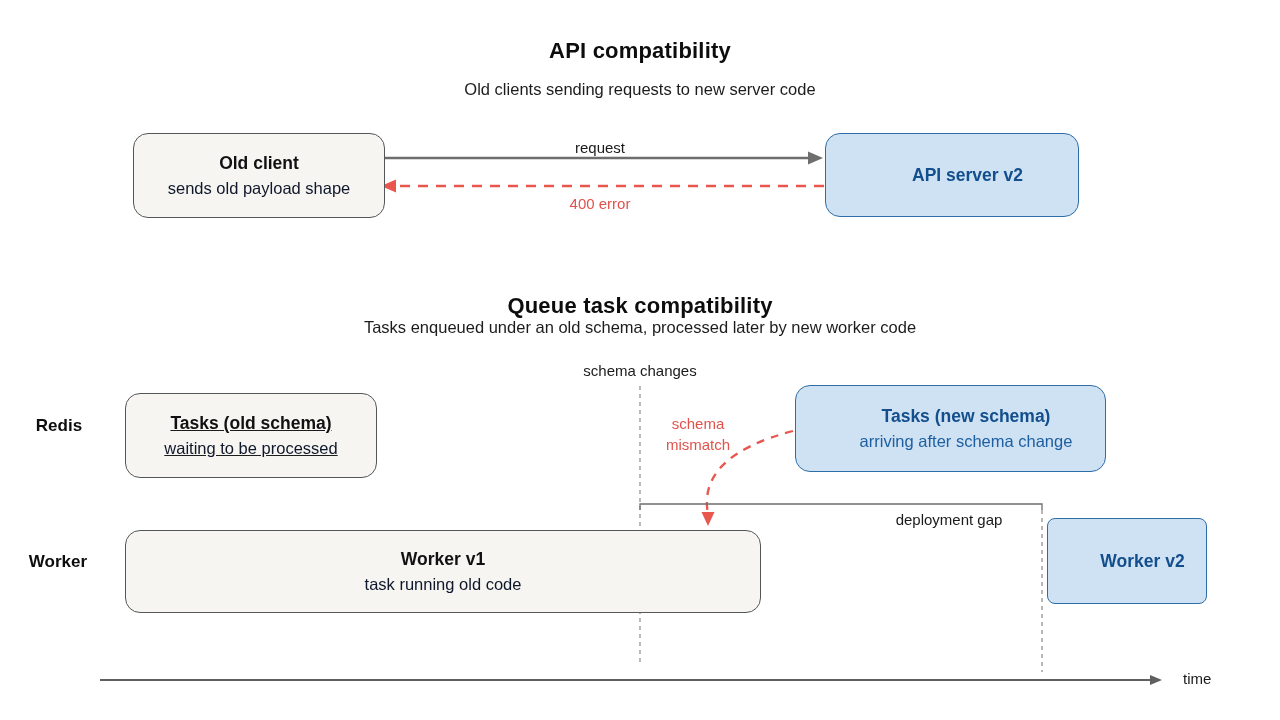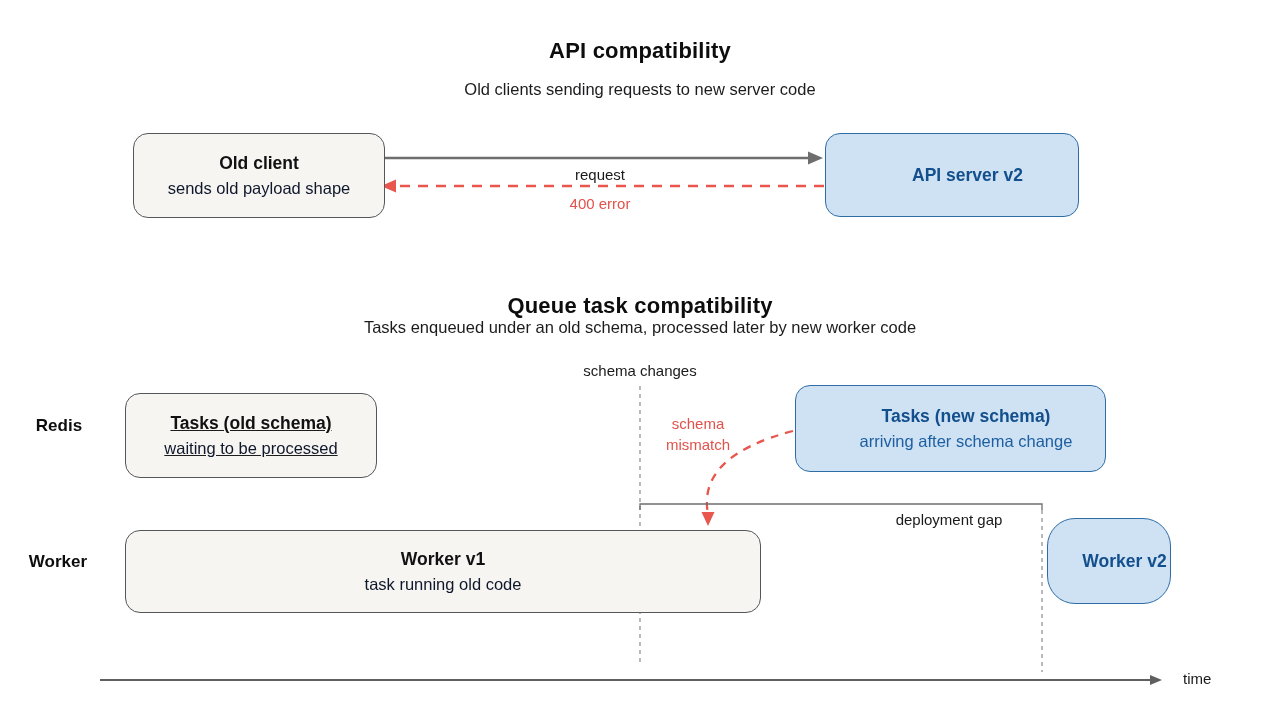--- a/index.html
+++ b/index.html
@@ -66,21 +66,21 @@
 
 <div class="node node-gray" style="left:133px;top:133px;width:252px;height:85px;">
   <div class="node-title">Old client</div>
   <div class="node-sub">sends old payload shape</div>
 </div>
 
 <div class="node node-blue" style="left:825px;top:133px;width:254px;height:84px;">
   <div class="node-title">API server v2</div>
 </div>
 
-<div class="abs arrow-label" style="left:520px;top:139px;width:160px;text-align:center;z-index:2;margin-top:27px;">request</div>
+<div class="abs arrow-label" style="left:520px;top:139px;width:160px;text-align:center;z-index:2;">request</div>
 <div class="abs arrow-label red-label" style="left:520px;top:195px;width:160px;text-align:center;z-index:2;">400 error</div>
 
 <div class="abs center-text section-title" style="top:293px;">Queue task compatibility</div>
 <div class="abs center-text section-subtitle" style="top:318px;">Tasks enqueued under an old schema, processed later by new worker code</div>
 
 <div class="abs arrow-label" style="left:540px;top:362px;width:200px;text-align:center;z-index:2;">schema changes</div>
 
 <div class="abs row-label" style="left:9px;top:416px;width:100px;">Redis</div>
 
 <div class="node node-gray" style="left:125px;top:393px;width:252px;height:85px;text-decoration:underline;">
@@ -98,17 +98,17 @@
 
 <div class="abs arrow-label" style="left:869px;top:511px;width:160px;text-align:center;z-index:2;">deployment gap</div>
 
 <div class="abs row-label" style="left:8px;top:552px;width:100px;">Worker</div>
 
 <div class="node node-gray" style="left:125px;top:530px;width:636px;height:83px;">
   <div class="node-title">Worker v1</div>
   <div class="node-sub">task running old code</div>
 </div>
 
-<div class="node node-blue" style="left:1047px;top:518px;width:124px;height:86px;border-radius:28px;">
+<div class="node node-blue" style="left:1047px;top:518px;width:160px;height:86px;border-radius:8px;">
   <div class="node-title">Worker v2</div>
 </div>
 
 <div class="abs arrow-label" style="left:1183px;top:670px;width:60px;z-index:2;">time</div>
 
 </body></html>

